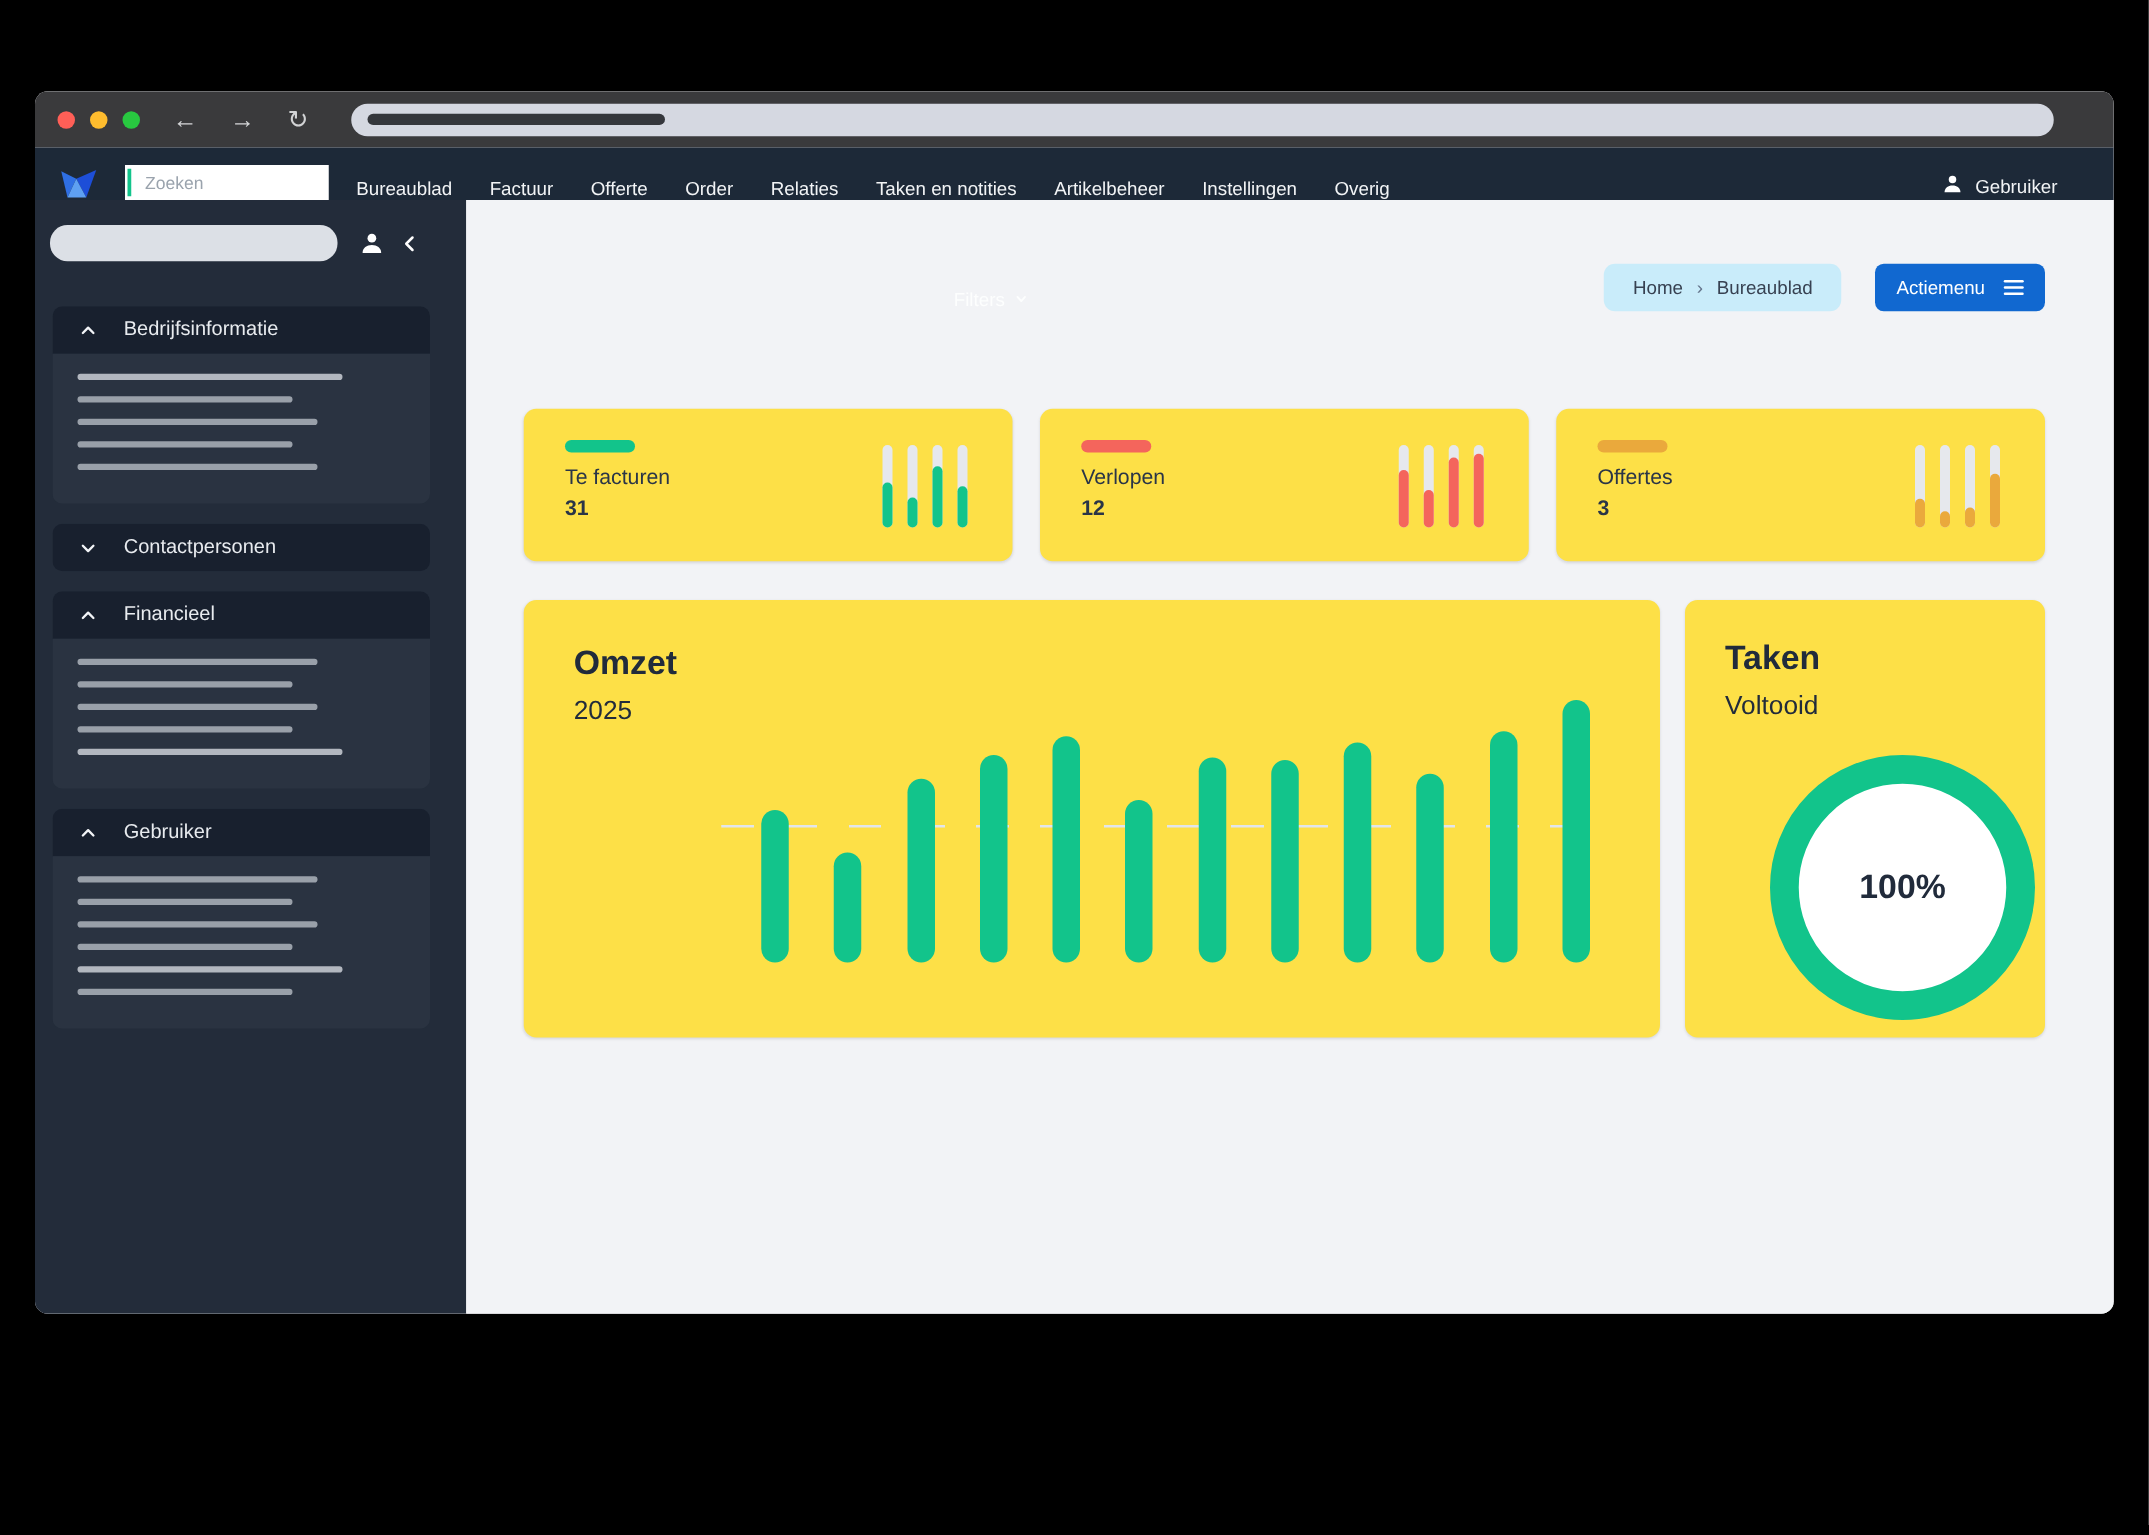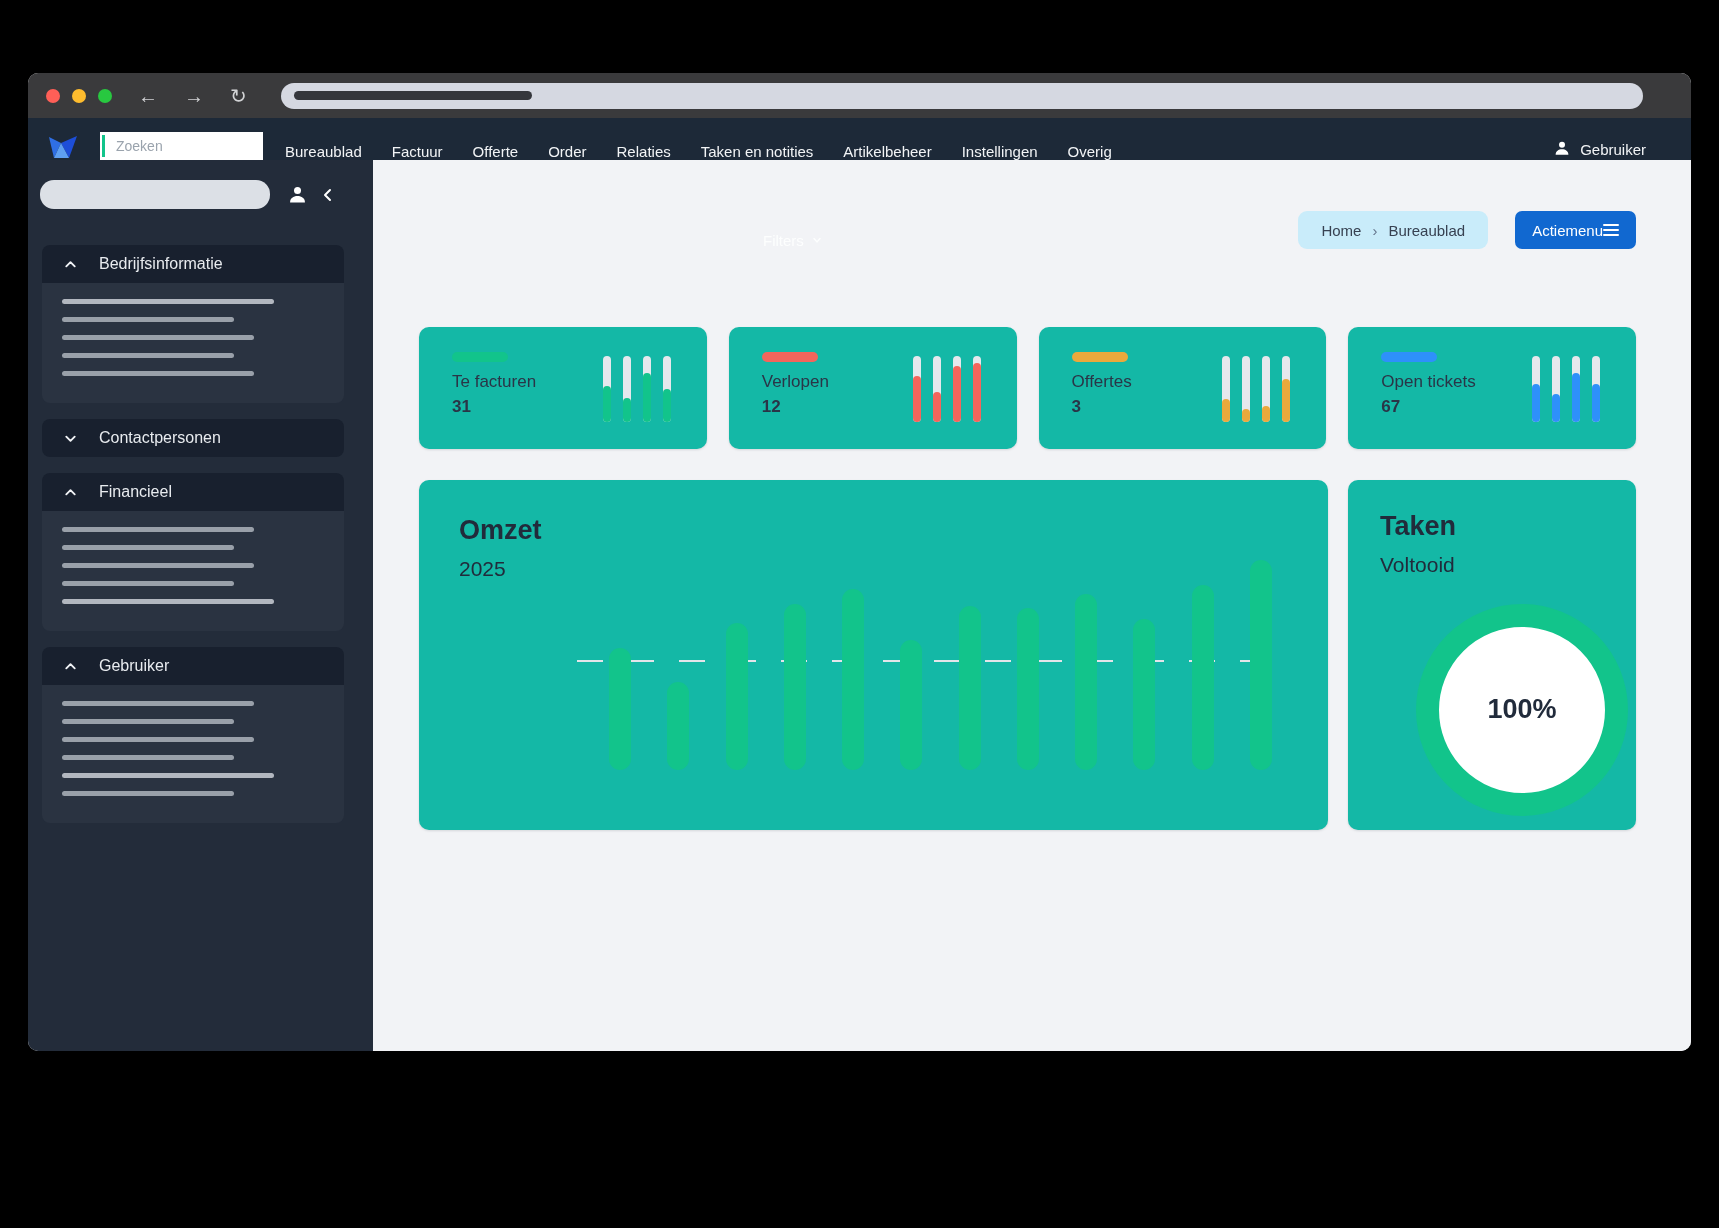--- a/index.html
+++ b/index.html
@@ -41,24 +41,24 @@
   .line{height:5px;border-radius:2.5px;margin-bottom:13px;}
   
   .filters{position:absolute;left:390px;top:72px;display:flex;align-items:center;gap:7px;
            color:#fdfefe;font-size:15px;cursor:pointer;}
   .top-actions{position:absolute;top:51px;right:55px;display:flex;gap:27px;height:38px;}
   .breadcrumb{background:#c9ecfa;border-radius:9px;display:flex;align-items:center;gap:11px;
               padding:0 23px;font-size:15px;color:#374151;}
   .bc-link{cursor:pointer;}
   .bc-sep{color:#64748b;}
   .action-btn{background:#1168d0;border:none;border-radius:7px;color:#fff;font-size:15px;display:flex;
-              align-items:center;padding:0 17px;height:38px;font-family:inherit;cursor:pointer;}
+              align-items:center;gap:15px;padding:0 17px;height:38px;font-family:inherit;cursor:pointer;}
   .burger i{display:block;width:16px;height:2px;background:#fff;border-radius:1px;margin:3px 0;}
   
-  .card{background:#14b8a6;border-radius:10px;box-shadow:0 1px 3px rgba(15,23,42,.08),0 1px 2px rgba(15,23,42,.05);}
+  .card{background:#fde047;border-radius:10px;box-shadow:0 1px 3px rgba(15,23,42,.08),0 1px 2px rgba(15,23,42,.05);}
   .cards-row{position:absolute;top:167px;left:46px;right:55px;display:flex;gap:22px;}
   .stat-card{flex:1;height:122px;position:relative;padding:25px 0 0 33px;box-sizing:border-box;}
   .pill{display:block;width:56px;height:10px;border-radius:5px;}
   .stat-label{margin-top:10px;font-size:17px;color:#2a3547;}
   .stat-value{margin-top:5px;font-size:17px;font-weight:bold;color:#2a3547;}
   .mini-chart{position:absolute;right:36px;top:29px;height:66px;display:flex;gap:12px;align-items:flex-end;}
   .track{position:relative;width:8px;height:66px;background:#e6e8ed;border-radius:4px;display:block;}
   .track .fill{position:absolute;left:0;bottom:0;width:8px;border-radius:4px;display:block;}
   
   .big-row{position:absolute;top:320px;left:46px;right:55px;display:flex;gap:20px;}
@@ -289,39 +289,20 @@
                 <i class="fill" style="height:20%;background:#eaa93c"></i>
               </span>
               <span class="track">
                 <i class="fill" style="height:25%;background:#eaa93c"></i>
               </span>
               <span class="track">
                 <i class="fill" style="height:65%;background:#eaa93c"></i>
               </span>
             </div>
           </section>
-          <section class="card stat-card">
-            <span class="pill" style="background:#2e90fa"></span>
-            <div class="stat-label">Open tickets</div>
-            <div class="stat-value">67</div>
-            <div class="mini-chart">
-              <span class="track">
-                <i class="fill" style="height:58%;background:#2e90fa"></i>
-              </span>
-              <span class="track">
-                <i class="fill" style="height:43%;background:#2e90fa"></i>
-              </span>
-              <span class="track">
-                <i class="fill" style="height:74%;background:#2e90fa"></i>
-              </span>
-              <span class="track">
-                <i class="fill" style="height:57%;background:#2e90fa"></i>
-              </span>
-            </div>
-          </section>
         </div>
 
       <div class="big-row">
         <section class="card revenue-card">
           <h2>Omzet</h2>
           <div class="sub">2025</div>
           <div class="gridline"></div>
           <div class="bars" id="big-bars">
               <span class="bigbar" style="height: 122px; background: rgb(18, 196, 139);"></span>
               <span class="bigbar" style="height: 88px; background: rgb(18, 196, 139);"></span>

